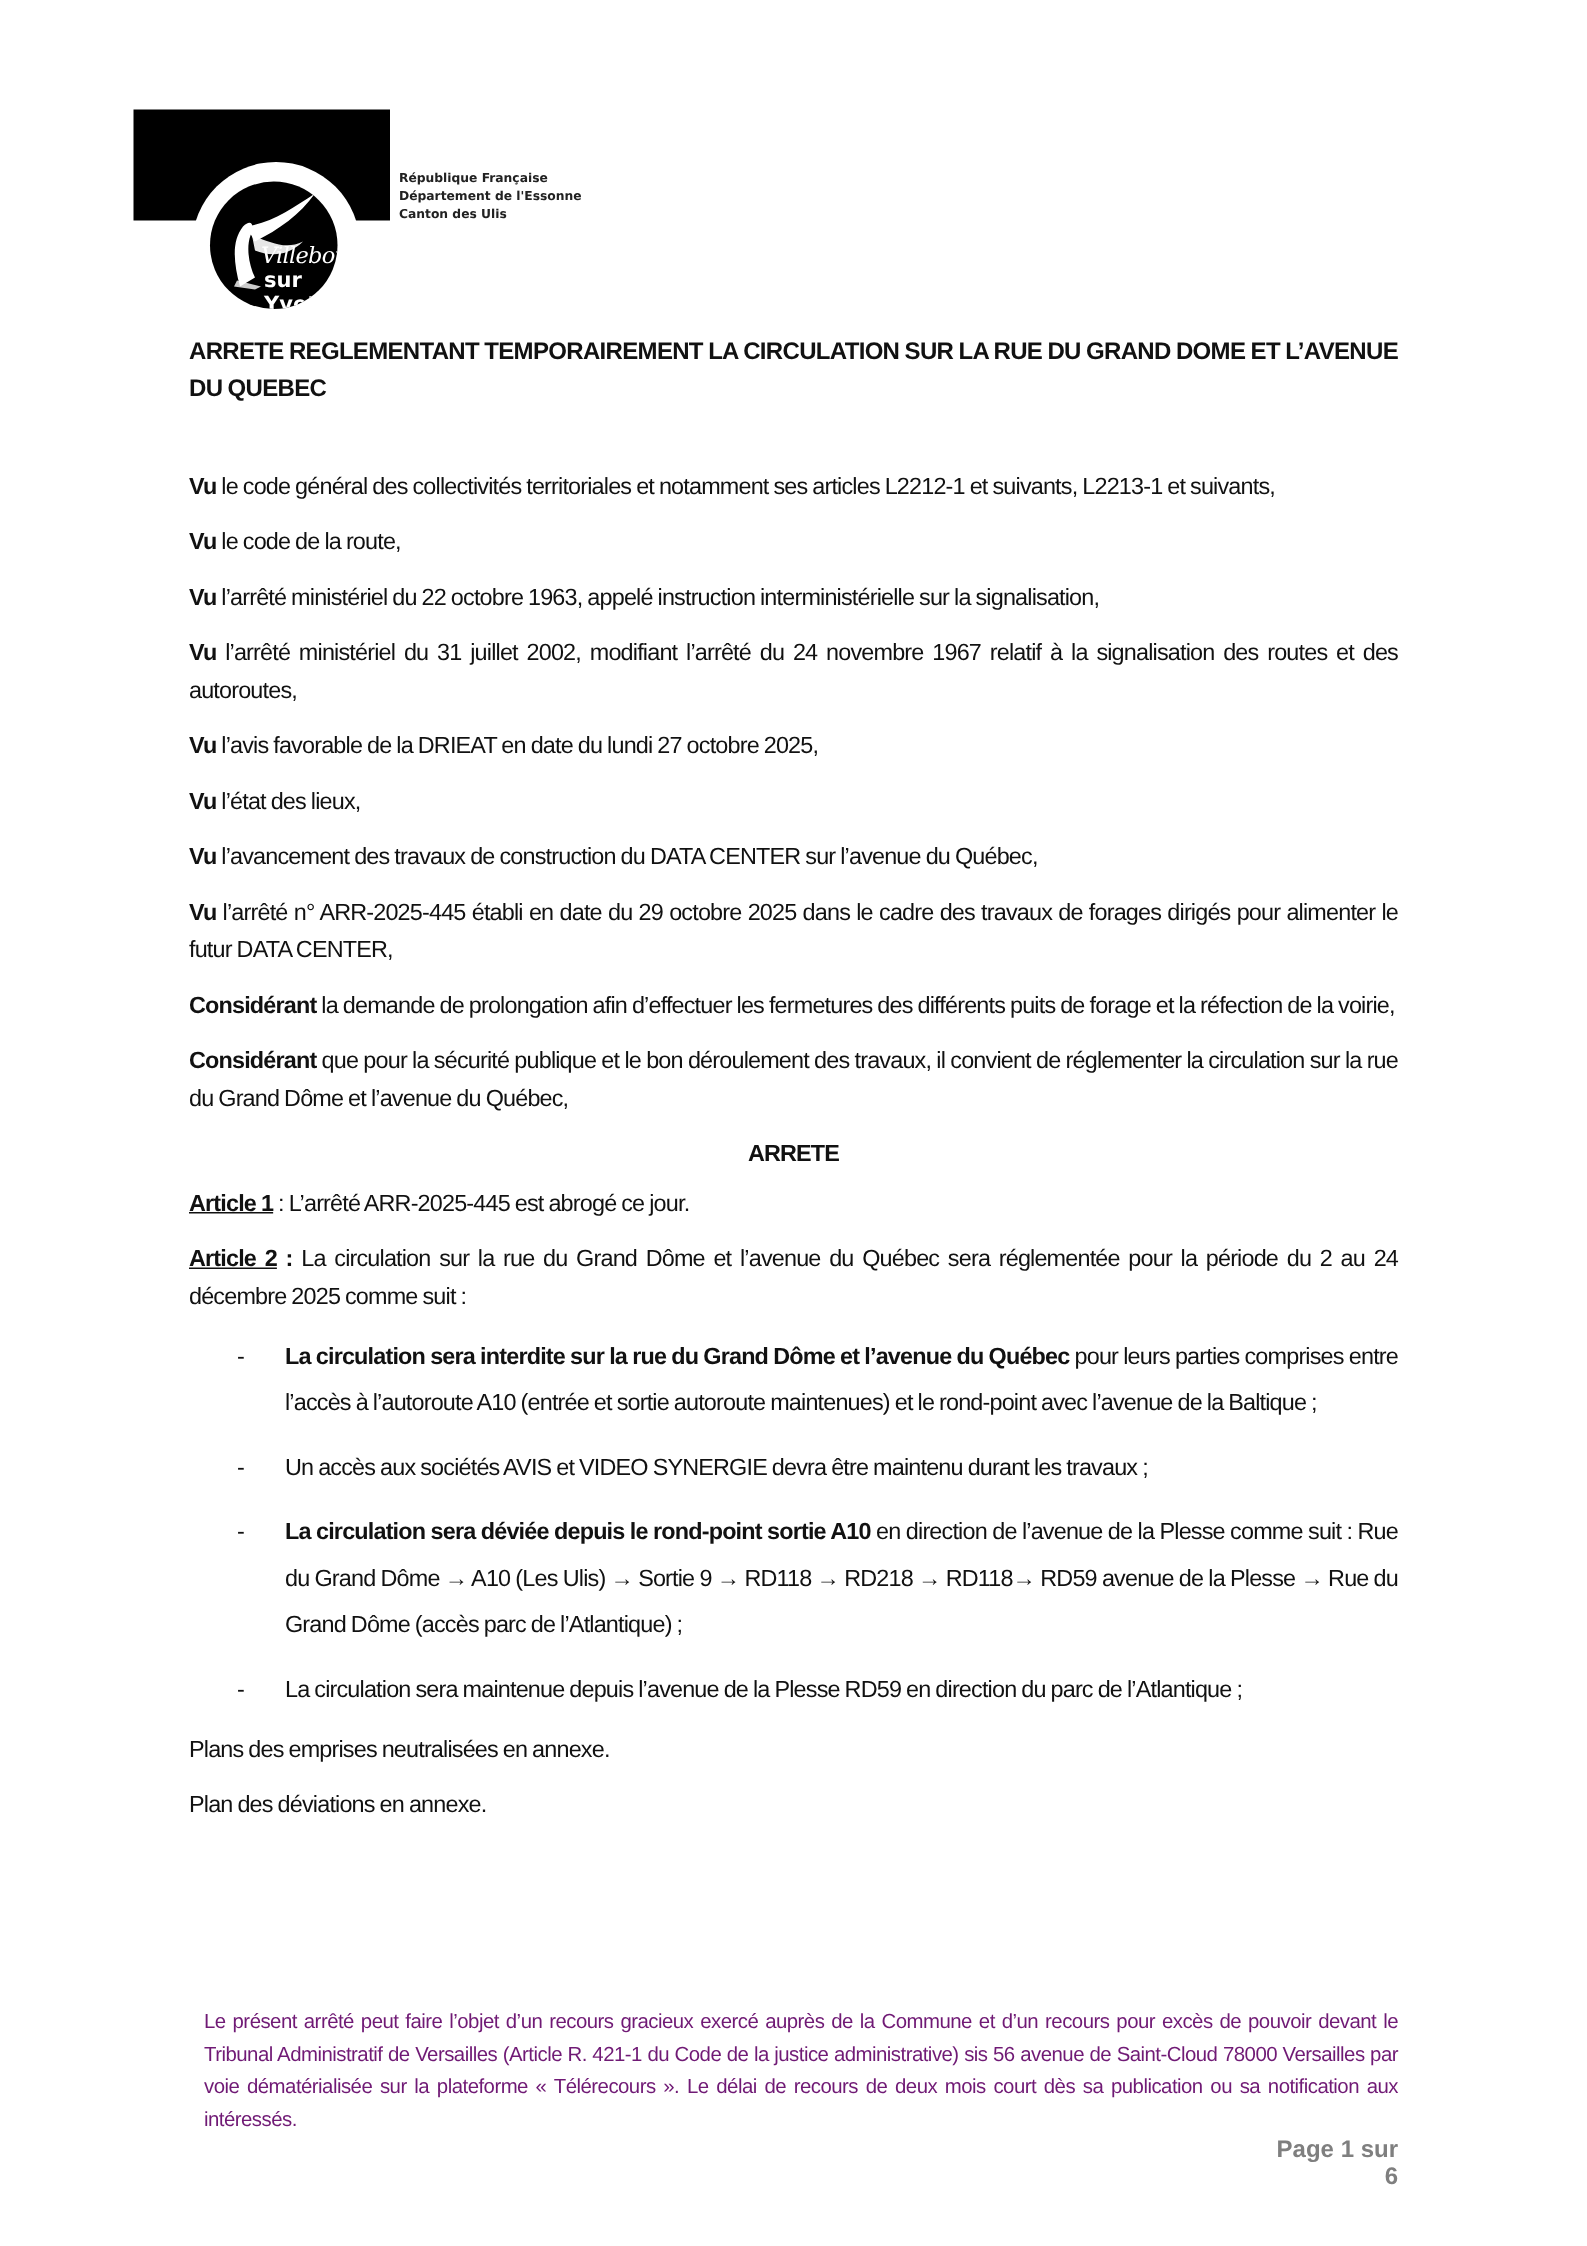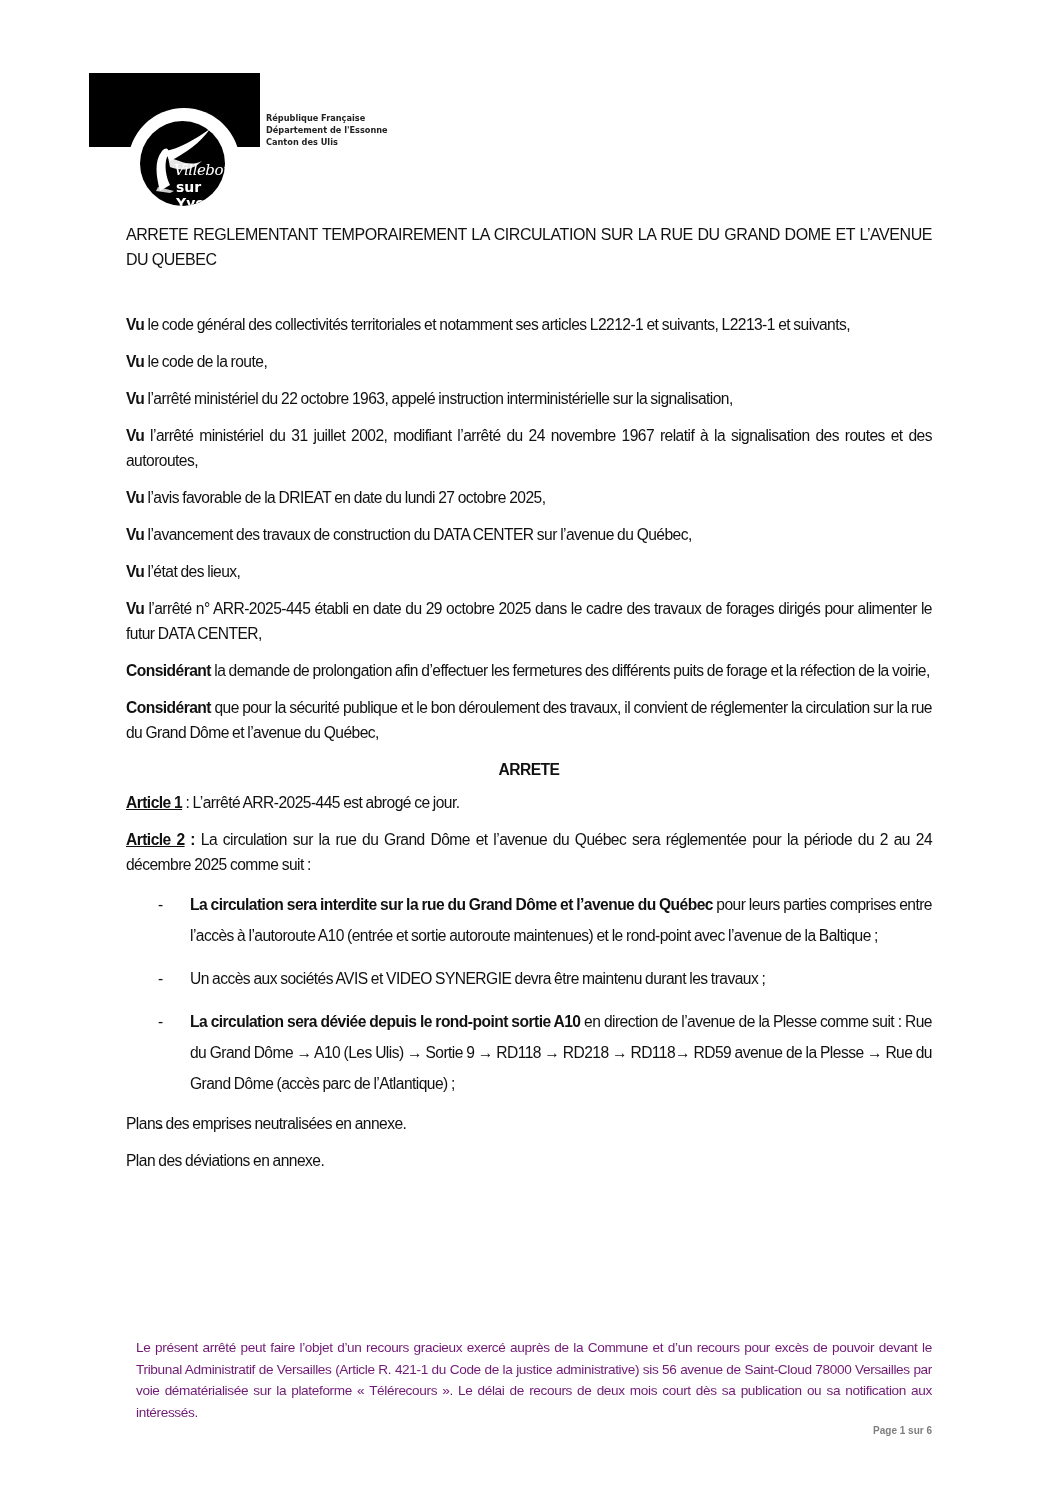--- a/index.html
+++ b/index.html
@@ -105,21 +105,21 @@
       position: absolute;
       left: 126px;
       top: 222px;
       width: 806px;
       font-size: 15.6px;
       line-height: 25px;
       letter-spacing: -0.55px;
       word-spacing: -0.5px;
     }
     .title {
-      font-weight: normal;
+      font-weight: bold;
       font-size: 16px;
       line-height: 25px;
       text-align: justify;
       margin: 0 0 40px 0;
       letter-spacing: -0.45px;
     }
     .para {
       margin: 0 0 12px 0;
       text-align: justify;
     }
@@ -161,21 +161,21 @@
       letter-spacing: -0.35px;
       word-spacing: -0.3px;
       color: #701a75;
     }
     .page-num {
       position: absolute;
       left: 850px;
       top: 1425px;
       width: 82px;
       text-align: right;
-      font-size: 10px;
+      font-size: 16px;
       font-weight: bold;
       color: #7f7f7f;
     }
   </style>
 </head>
 <body>
 
 <div class="page">
 
   <div class="logo-block"></div>
@@ -199,37 +199,37 @@
 
 
   <div class="content">
     <div class="title">ARRETE REGLEMENTANT TEMPORAIREMENT LA CIRCULATION SUR LA RUE DU GRAND DOME ET L’AVENUE DU QUEBEC</div>
 
     <p class="para"><b>Vu</b><span> le code général des collectivités territoriales et notamment ses articles L2212-1 et suivants, L2213-1 et suivants,</span></p>
     <p class="para"><b>Vu</b><span> le code de la route,</span></p>
     <p class="para"><b>Vu</b><span> l’arrêté ministériel du 22 octobre 1963, appelé instruction interministérielle sur la signalisation,</span></p>
     <p class="para"><b>Vu</b><span> l’arrêté ministériel du 31 juillet 2002, modifiant l’arrêté du 24 novembre 1967 relatif à la signalisation des routes et des autoroutes,</span></p>
     <p class="para"><b>Vu</b><span> l’avis favorable de la DRIEAT en date du lundi 27 octobre 2025,</span></p>
+    <p class="para"><b>Vu</b><span> l’état des lieux,</span></p>
     <p class="para"><b>Vu</b><span> l’avancement des travaux de construction du DATA CENTER sur l’avenue du Québec,</span></p>
-    <p class="para"><b>Vu</b><span> l’état des lieux,</span></p>
     <p class="para"><b>Vu</b><span> l’arrêté n° ARR-2025-445 établi en date du 29 octobre 2025 dans le cadre des travaux de forages dirigés pour alimenter le futur DATA CENTER,</span></p>
     <p class="para"><b>Considérant</b><span> la demande de prolongation afin d’effectuer les fermetures des différents puits de forage et la réfection de la voirie,</span></p>
     <p class="para"><b>Considérant</b><span> que pour la sécurité publique et le bon déroulement des travaux, il convient de réglementer la circulation sur la rue du Grand Dôme et l’avenue du Québec,</span></p>
 
     <div class="center-title">ARRETE</div>
 
     <p class="para"><span class="art-label">Article 1</span><span> : </span><span>L’arrêté ARR-2025-445 est abrogé ce jour.</span></p>
 
     <p class="para"><span class="art-label">Article 2</span><b> : </b><span>La circulation sur la rue du Grand Dôme et l’avenue du Québec sera réglementée pour la période du 2 au 24 décembre 2025 comme suit :</span></p>
 
     <ul class="bullets">
       <li><span class="dash">-</span><b>La circulation sera interdite sur la rue du Grand Dôme et l’avenue du Québec</b><span> pour leurs parties comprises entre l’accès à l’autoroute A10 (entrée et sortie autoroute maintenues) et le rond-point avec l’avenue de la Baltique ;</span></li>
       <li><span class="dash">-</span><b></b><span>Un accès aux sociétés AVIS et VIDEO SYNERGIE devra être maintenu durant les travaux ;</span></li>
       <li><span class="dash">-</span><b>La circulation sera déviée depuis le rond-point sortie A10</b><span> en direction de l’avenue de la Plesse comme suit : Rue du Grand Dôme → A10 (Les Ulis) → Sortie 9 → RD118 → RD218 → RD118→ RD59 avenue de la Plesse → Rue du Grand Dôme (accès parc de l’Atlantique) ;</span></li>
-      <li><span class="dash">-</span><b></b></li>
+      <li><span class="dash">-</span><b></b><span>La circulation sera maintenue depuis l’avenue de la Plesse RD59 en direction du parc de l’Atlantique ;</span></li>
     </ul>
 
     <p class="para">Plans des emprises neutralisées en annexe.</p>
 
 
     <p class="para">Plan des déviations en annexe.</p>
   </div>
 
   <div class="footer">Le présent arrêté peut faire l’objet d’un recours gracieux exercé auprès de la Commune et d’un recours pour excès de pouvoir devant le Tribunal Administratif de Versailles (Article R. 421-1 du Code de la justice administrative) sis 56 avenue de Saint-Cloud 78000 Versailles par voie dématérialisée sur la plateforme « Télérecours ». Le délai de recours de deux mois court dès sa publication ou sa notification aux intéressés.</div>
   <div class="page-num">Page 1 sur 6</div>

